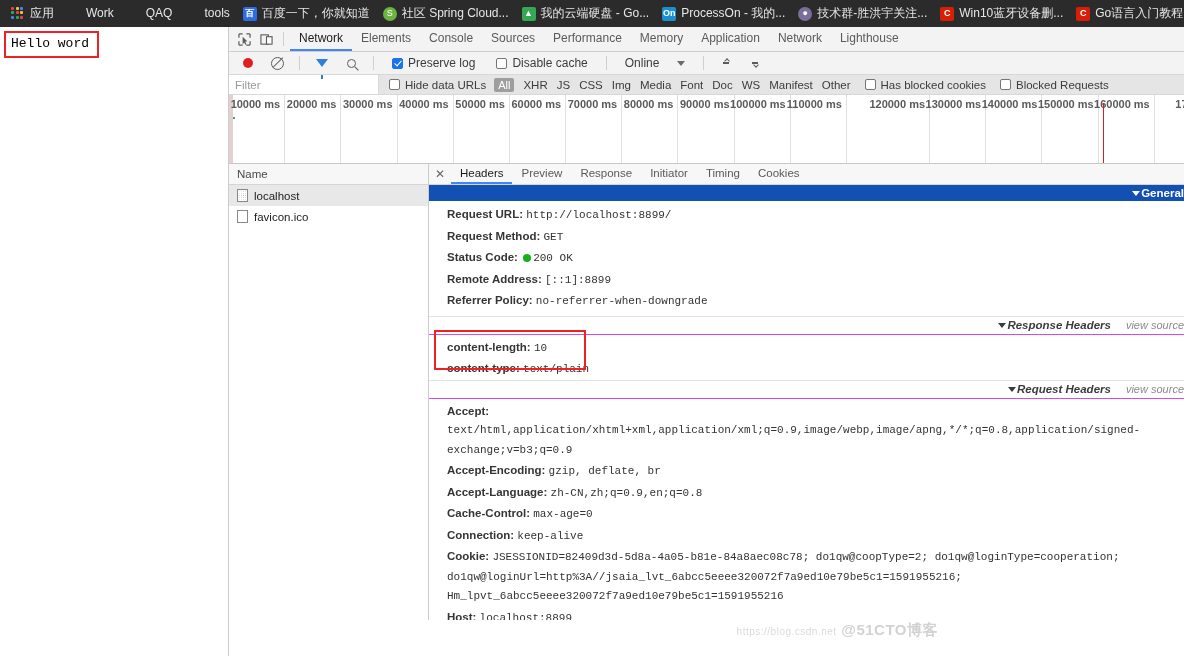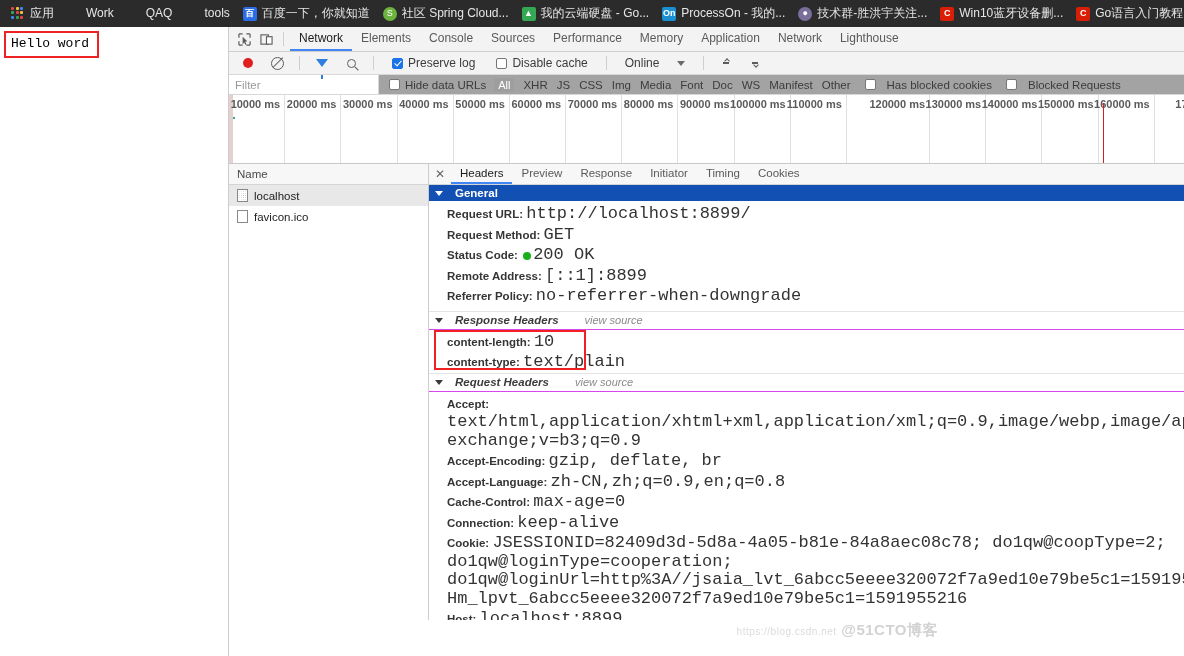--- a/index.html
+++ b/index.html
@@ -99,37 +99,37 @@
   .tb-sep { width:1px;height:14px;background:#cfcfcf;margin:0 4px; }
   .arrow-up, .arrow-dn { width:12px;height:12px;position:relative; }
   .arrow-up:before{content:"";position:absolute;left:3px;top:5px;width:6px;height:1.6px;background:#5c5c5c;}
   .arrow-up:after{content:"";position:absolute;left:4.6px;top:2px;width:3px;height:3px;border:solid #5c5c5c;border-width:1.6px 0 0 1.6px;transform:rotate(45deg);}
   .arrow-dn:before{content:"";position:absolute;left:3px;top:5px;width:6px;height:1.6px;background:#5c5c5c;}
   .arrow-dn:after{content:"";position:absolute;left:4.6px;top:6px;width:3px;height:3px;border:solid #5c5c5c;border-width:0 1.6px 1.6px 0;transform:rotate(45deg);}
   .caret-dn { width:0;height:0;border-left:4px solid transparent;border-right:4px solid transparent;border-top:5px solid #6b6b6b; }
 
   .dt-filterbar {
     height:20px; display:flex; align-items:center;
-    border-bottom:1px solid #d8d8d8; background:#a3a3a3;
+    border-bottom:1px solid #d8d8d8; background:#e5e5e5;
     font-size:11.5px; color:#5c5c5c;
   }
   .filter-input {
     width:150px; height:19px; border:none; background:#fff;
     border-right:1px solid #d8d8d8; padding:0 6px;
     font-size:11.5px; color:#333; font-family:"Liberation Sans",sans-serif;
     outline:none;
   }
   .filter-input::placeholder { color:#9a9a9a; }
   .hide-urls { display:flex;align-items:center;gap:5px;margin-left:10px;color:#3c3c3c; }
   .type-pill {
     margin-left:8px; background:#9e9e9e; color:#fff; border-radius:2px;
     padding:1px 4px; font-size:11px; cursor:default;
   }
   .type-item { margin-left:9px; color:#3c3c3c; cursor:default; }
-  .chk-opt { display:flex;align-items:center;gap:11px;margin-left:14px;color:#3c3c3c; }
+  .chk-opt { display:flex;align-items:center;gap:5px;margin-left:14px;color:#3c3c3c; }
 
   
   .overview {
     position:relative; height:69px; background:#fff;
     border-bottom:1px solid #c8c8c8; overflow:hidden;font-weight:bold;
   }
   .ov-grid { position:absolute; left:0; top:0; right:0; bottom:0; display:flex; }
   .ov-cell {
     flex:0 0 auto; border-right:1px solid #e0e0e0;
     position:relative;
@@ -174,40 +174,40 @@
     padding:0 9px; display:flex;align-items:center;
     font-size:11.5px;color:#5a5a5a;cursor:default;
     border-bottom:2px solid transparent;
   }
   .det-tab.active { color:#1a1a1a; border-bottom-color:#4285f4; }
 
   .det-body { flex:1; overflow:hidden; position:relative; }
 
   .sec-head {
     background:#1250b4; color:#fff; height:16px;
-    display:flex; align-items:center; gap:12px;
-    padding-left:6px; font-size:11.5px; font-weight:bold;
+    display:flex; align-items:center; gap:1px;
+    padding-left:6px; font-size:11.5px; font-weight:bold;justify-content:flex-end;
   }
   .sec-head.plain {
     background:#fff; color:#3b3b3b; height:19px;
     border-bottom:1px solid #d946ef;
     padding-left:6px;
     font-style:italic;
   }
   .tri { width:0;height:0;border-left:4.5px solid transparent;border-right:4.5px solid transparent;border-top:5px solid currentColor; }
   .viewsrc { font-weight:normal; color:#8a8a8a; margin-left:14px; font-size:11px; cursor:default; }
 
   .hdr-line {
     padding:1px 0 1px 18px; font-size:11.5px; line-height:18.5px;
     white-space:nowrap; color:#222;
   }
   .hdr-name { font-weight:bold; color:#353535; }
   .hdr-val {
     font-family:"Liberation Mono","DejaVu Sans Mono",monospace;
-    font-size:17px; color:#333;
+    font-size:11px; color:#333;
   }
   .hdr-line.wrapline { white-space:normal; }
   .status-dot { display:inline-block;width:8px;height:8px;border-radius:50%;background:#18b018;vertical-align:-1px;margin:0 2px; }
 
   .redbox {
     position:absolute; border:2px solid #ee2222; pointer-events:none;
   }
   .watermark {
     position:absolute; right:6px; bottom:16px;
     font-size:15px; color:#c3c3c3; opacity:.75;

